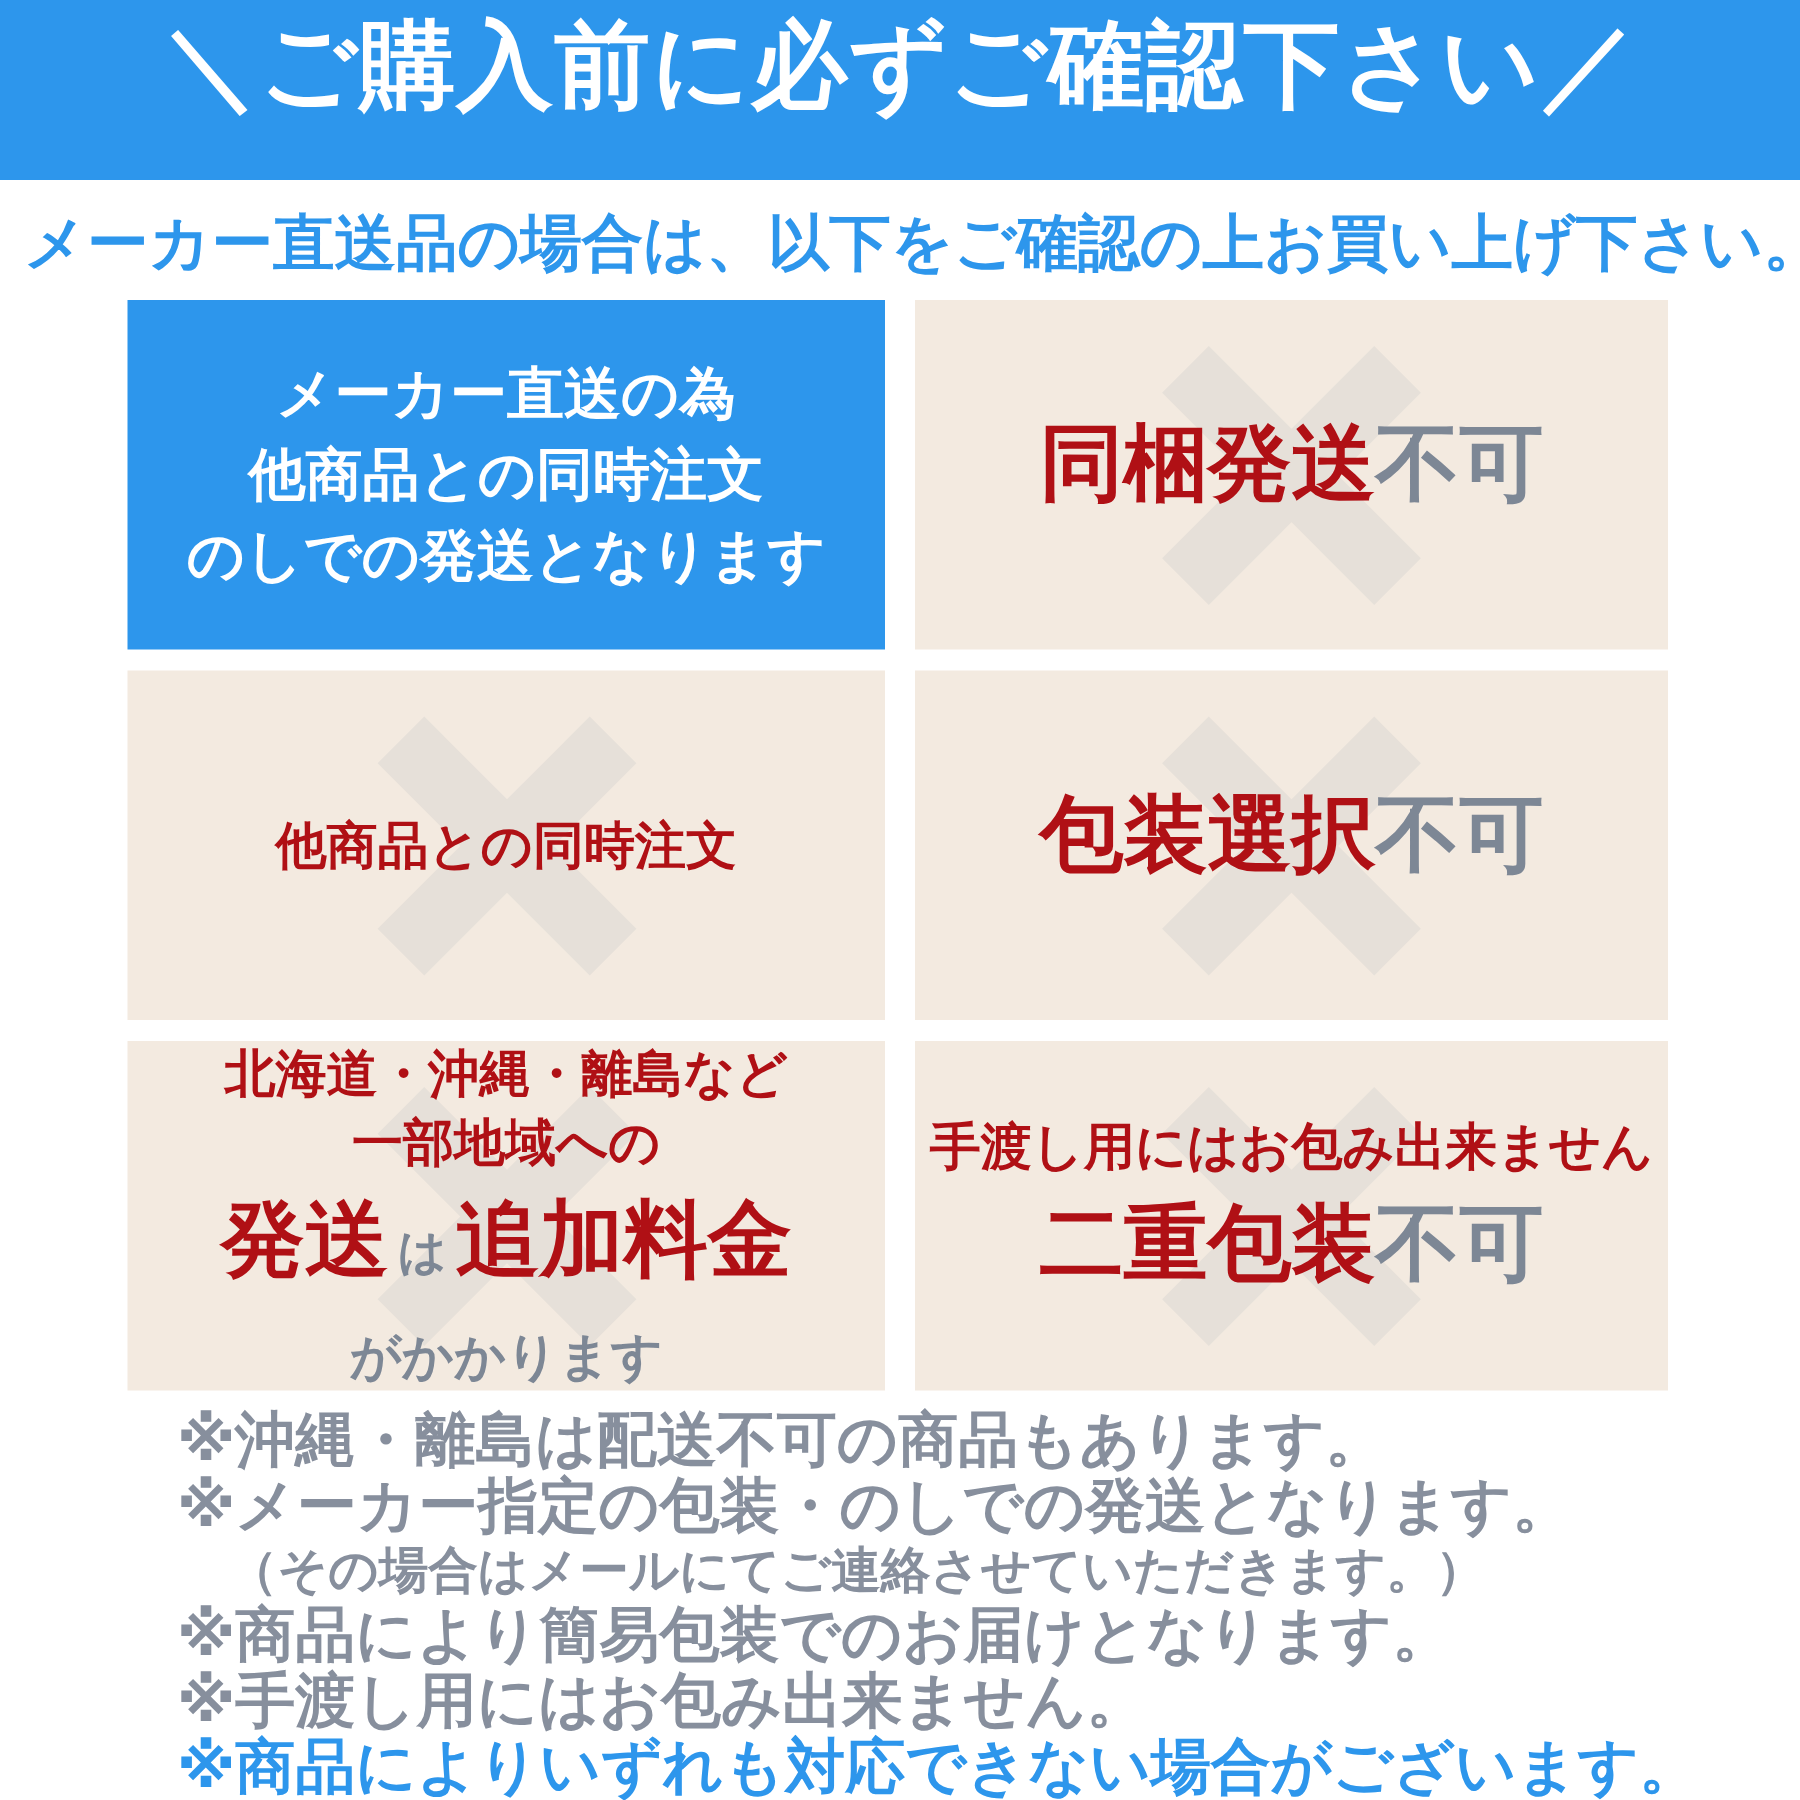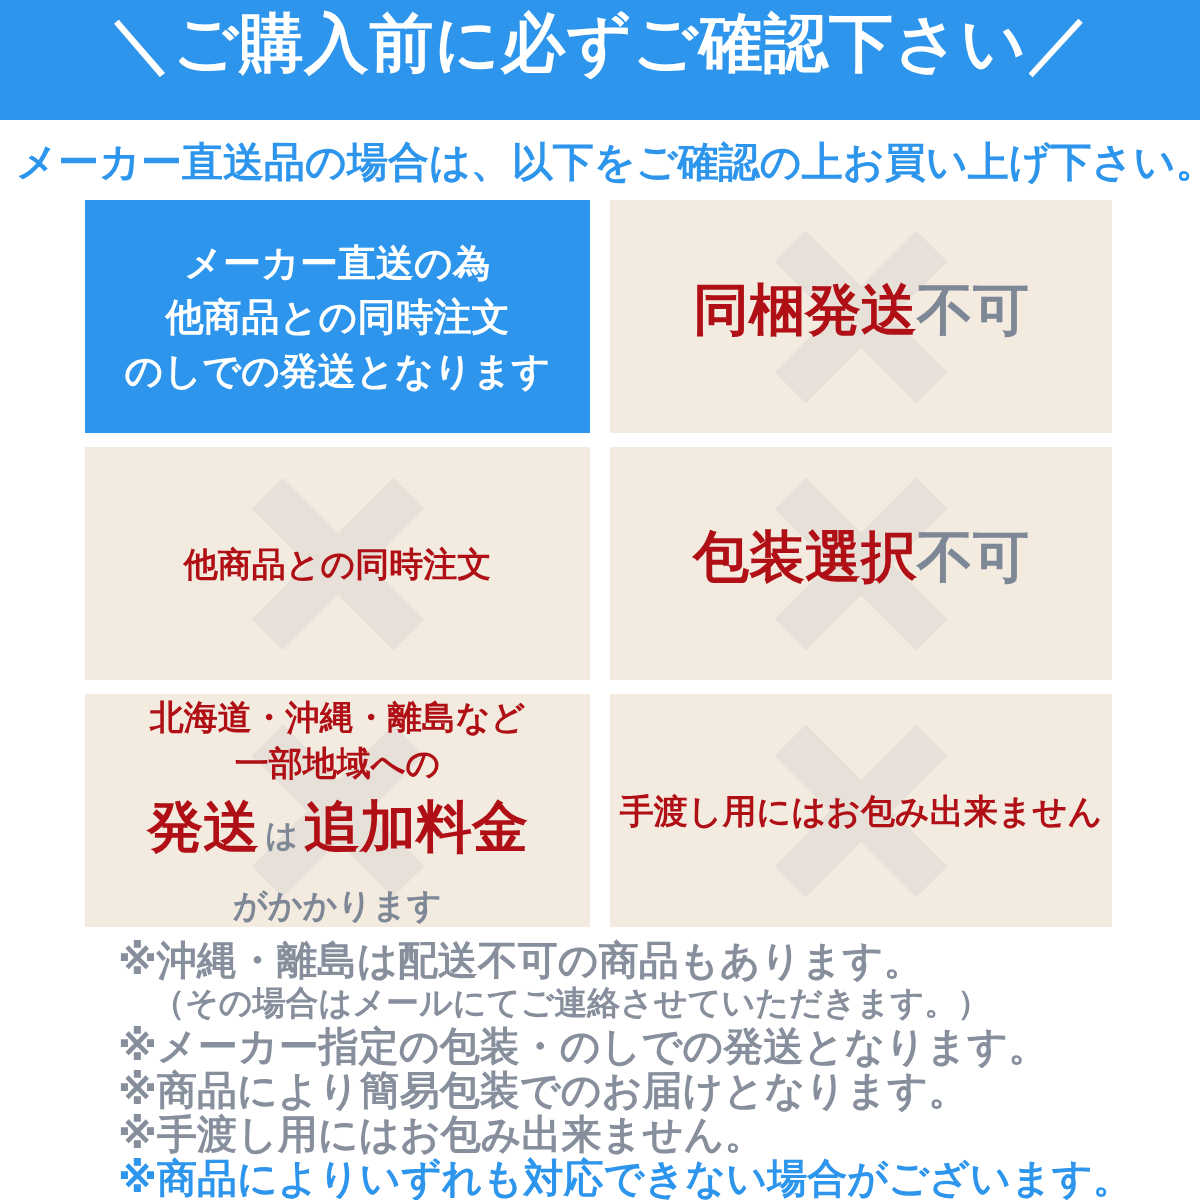--- a/index.html
+++ b/index.html
@@ -116,26 +116,29 @@
       <div class="sub-red">一部地域への</div>
       <div class="mainline gap6">
         <span class="red-big">発送</span><span class="gray-particle">は</span><span class="red-big">追加料金</span>
       </div>
       <div class="sub-gray gap6">がかかります</div>
     </div>
 
     <div class="cell cell-beige">
       <div class="xmark"></div>
       <div class="sub-red">手渡し用にはお包み出来ません</div>
+      <div class="mainline gap6">
+        <span class="red-big">二重包装</span><span class="gray-big">不可</span>
+      </div>
     </div>
 
   </div>
 
   <div class="notes">
     <div class="note">※沖縄・離島は配送不可の商品もあります。</div>
+    <div class="note">※メーカー指定の包装・のしでの発送となります。</div>
     <div class="note note-paren">（その場合はメールにてご連絡させていただきます。）</div>
-    <div class="note">※メーカー指定の包装・のしでの発送となります。</div>
     <div class="note">※商品により簡易包装でのお届けとなります。</div>
     <div class="note">※手渡し用にはお包み出来ません。</div>
     <div class="note note-blue">※商品によりいずれも対応できない場合がございます。</div>
   </div>
 
 </div>
 
 </body></html>

